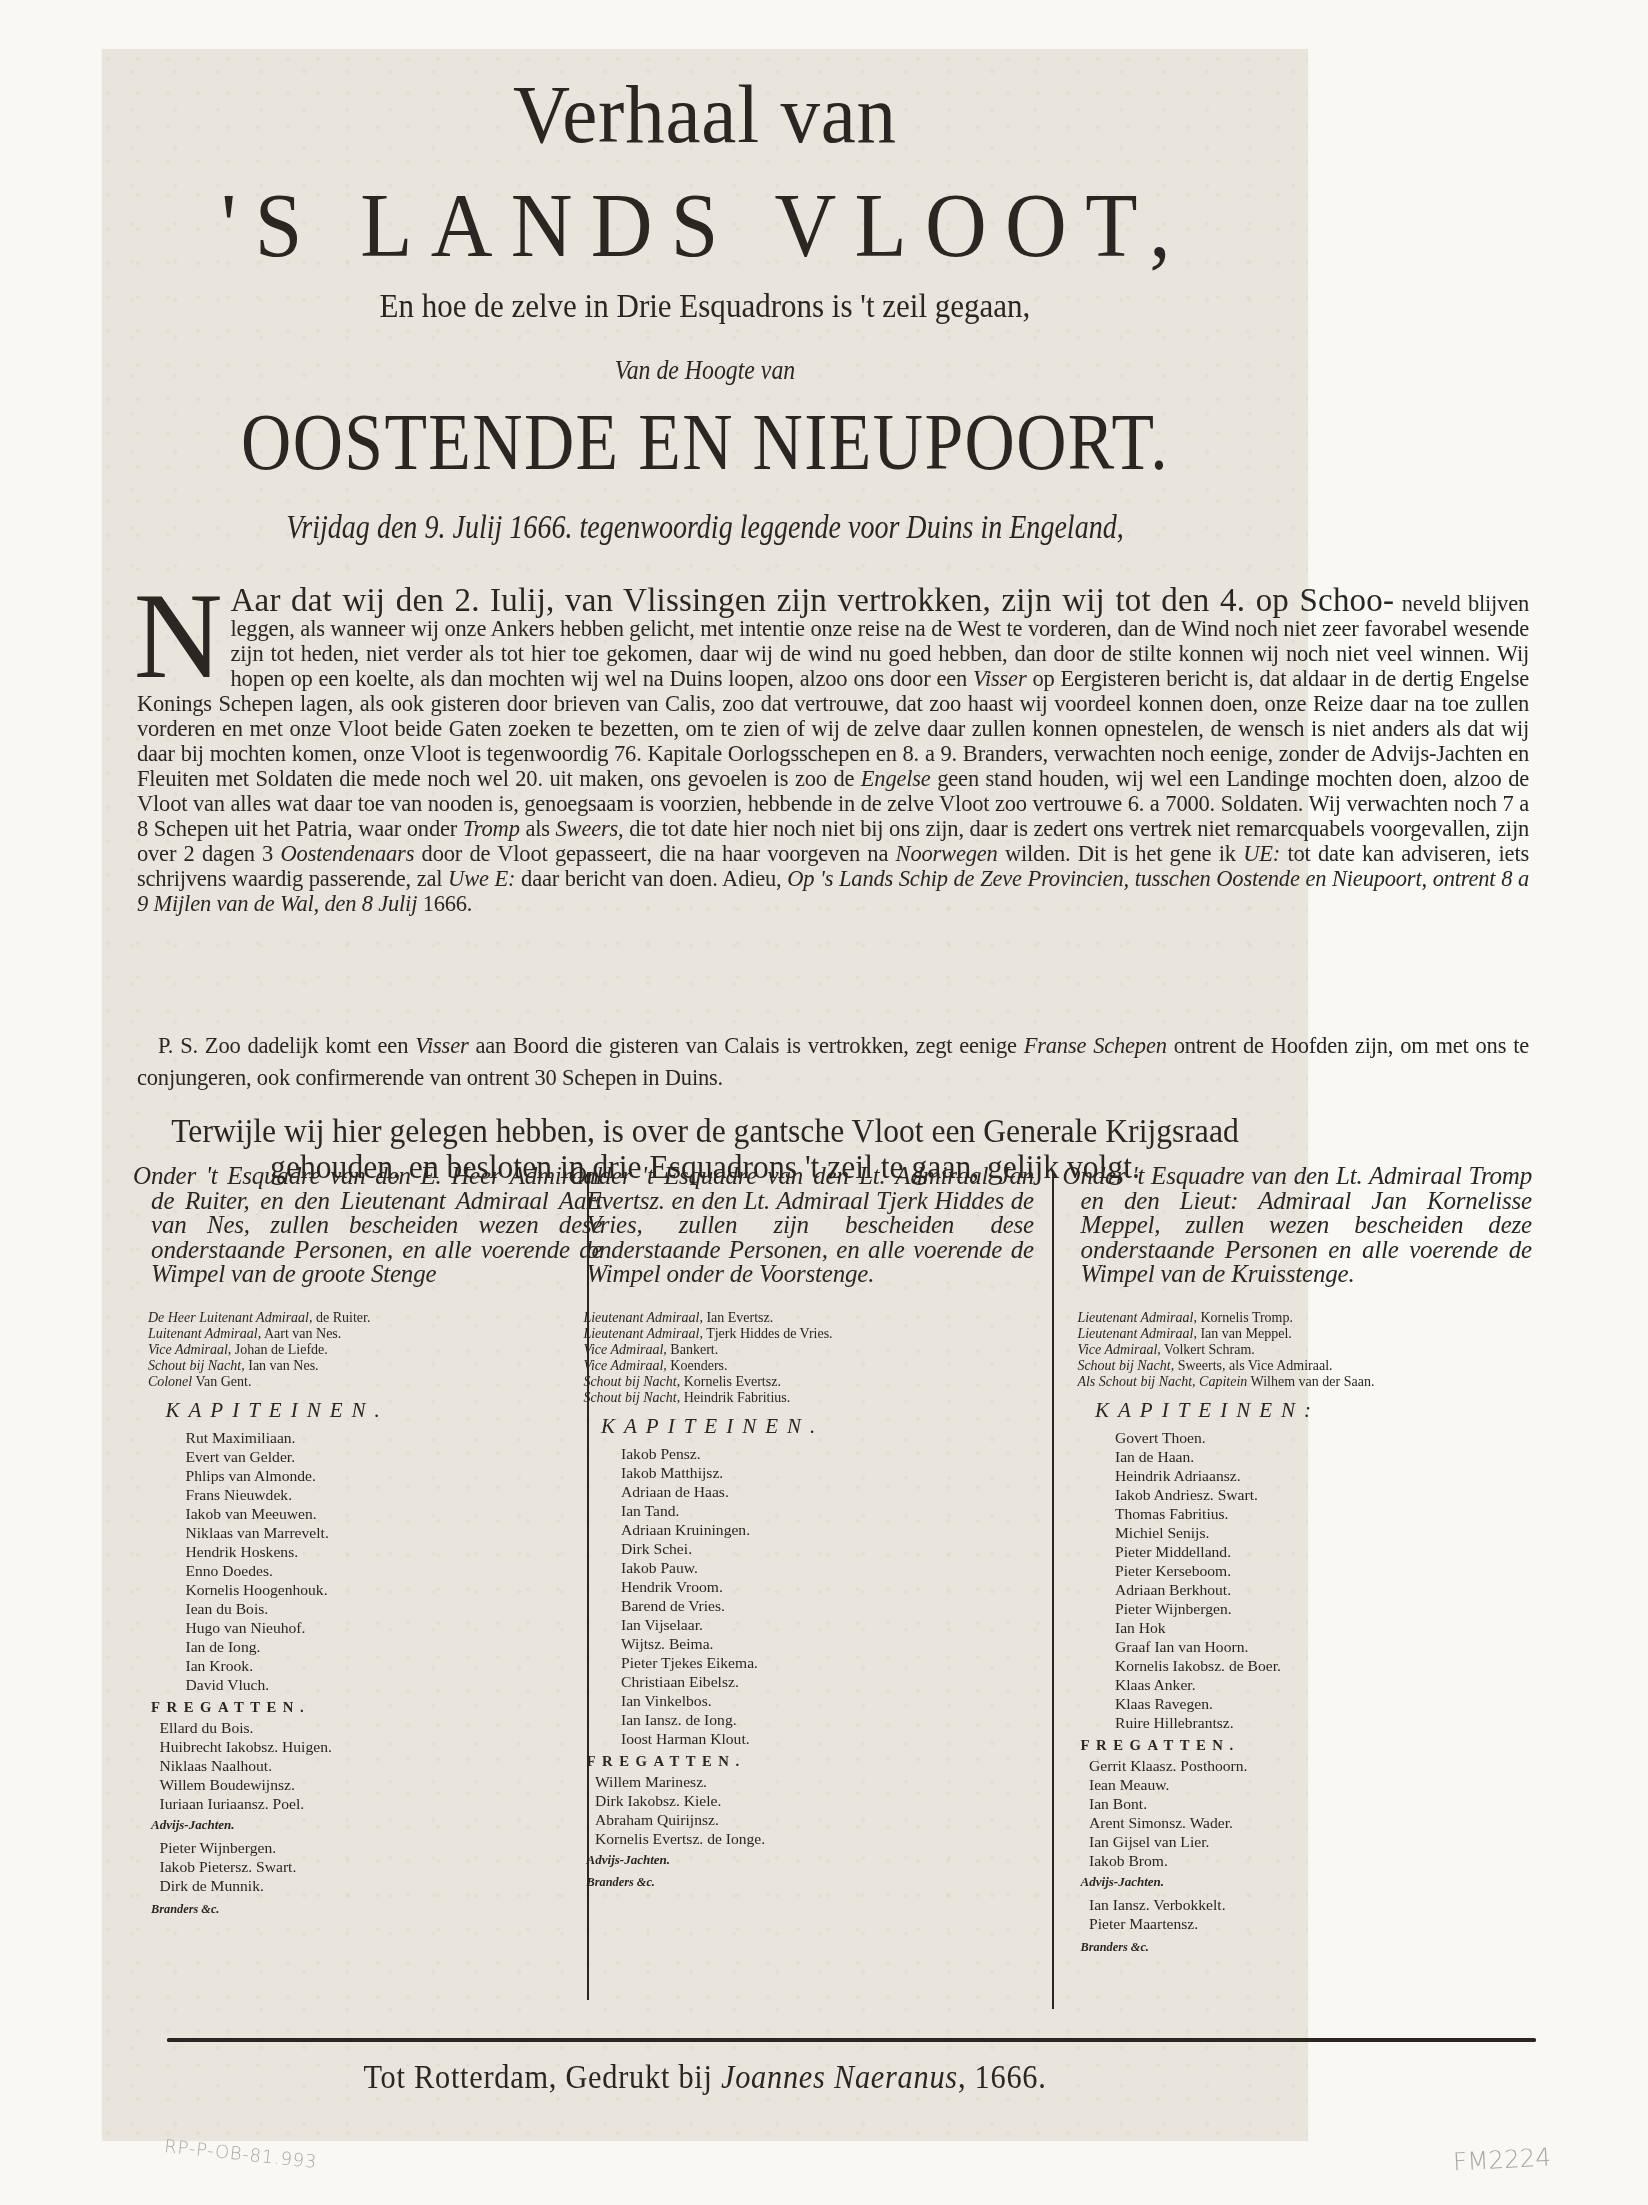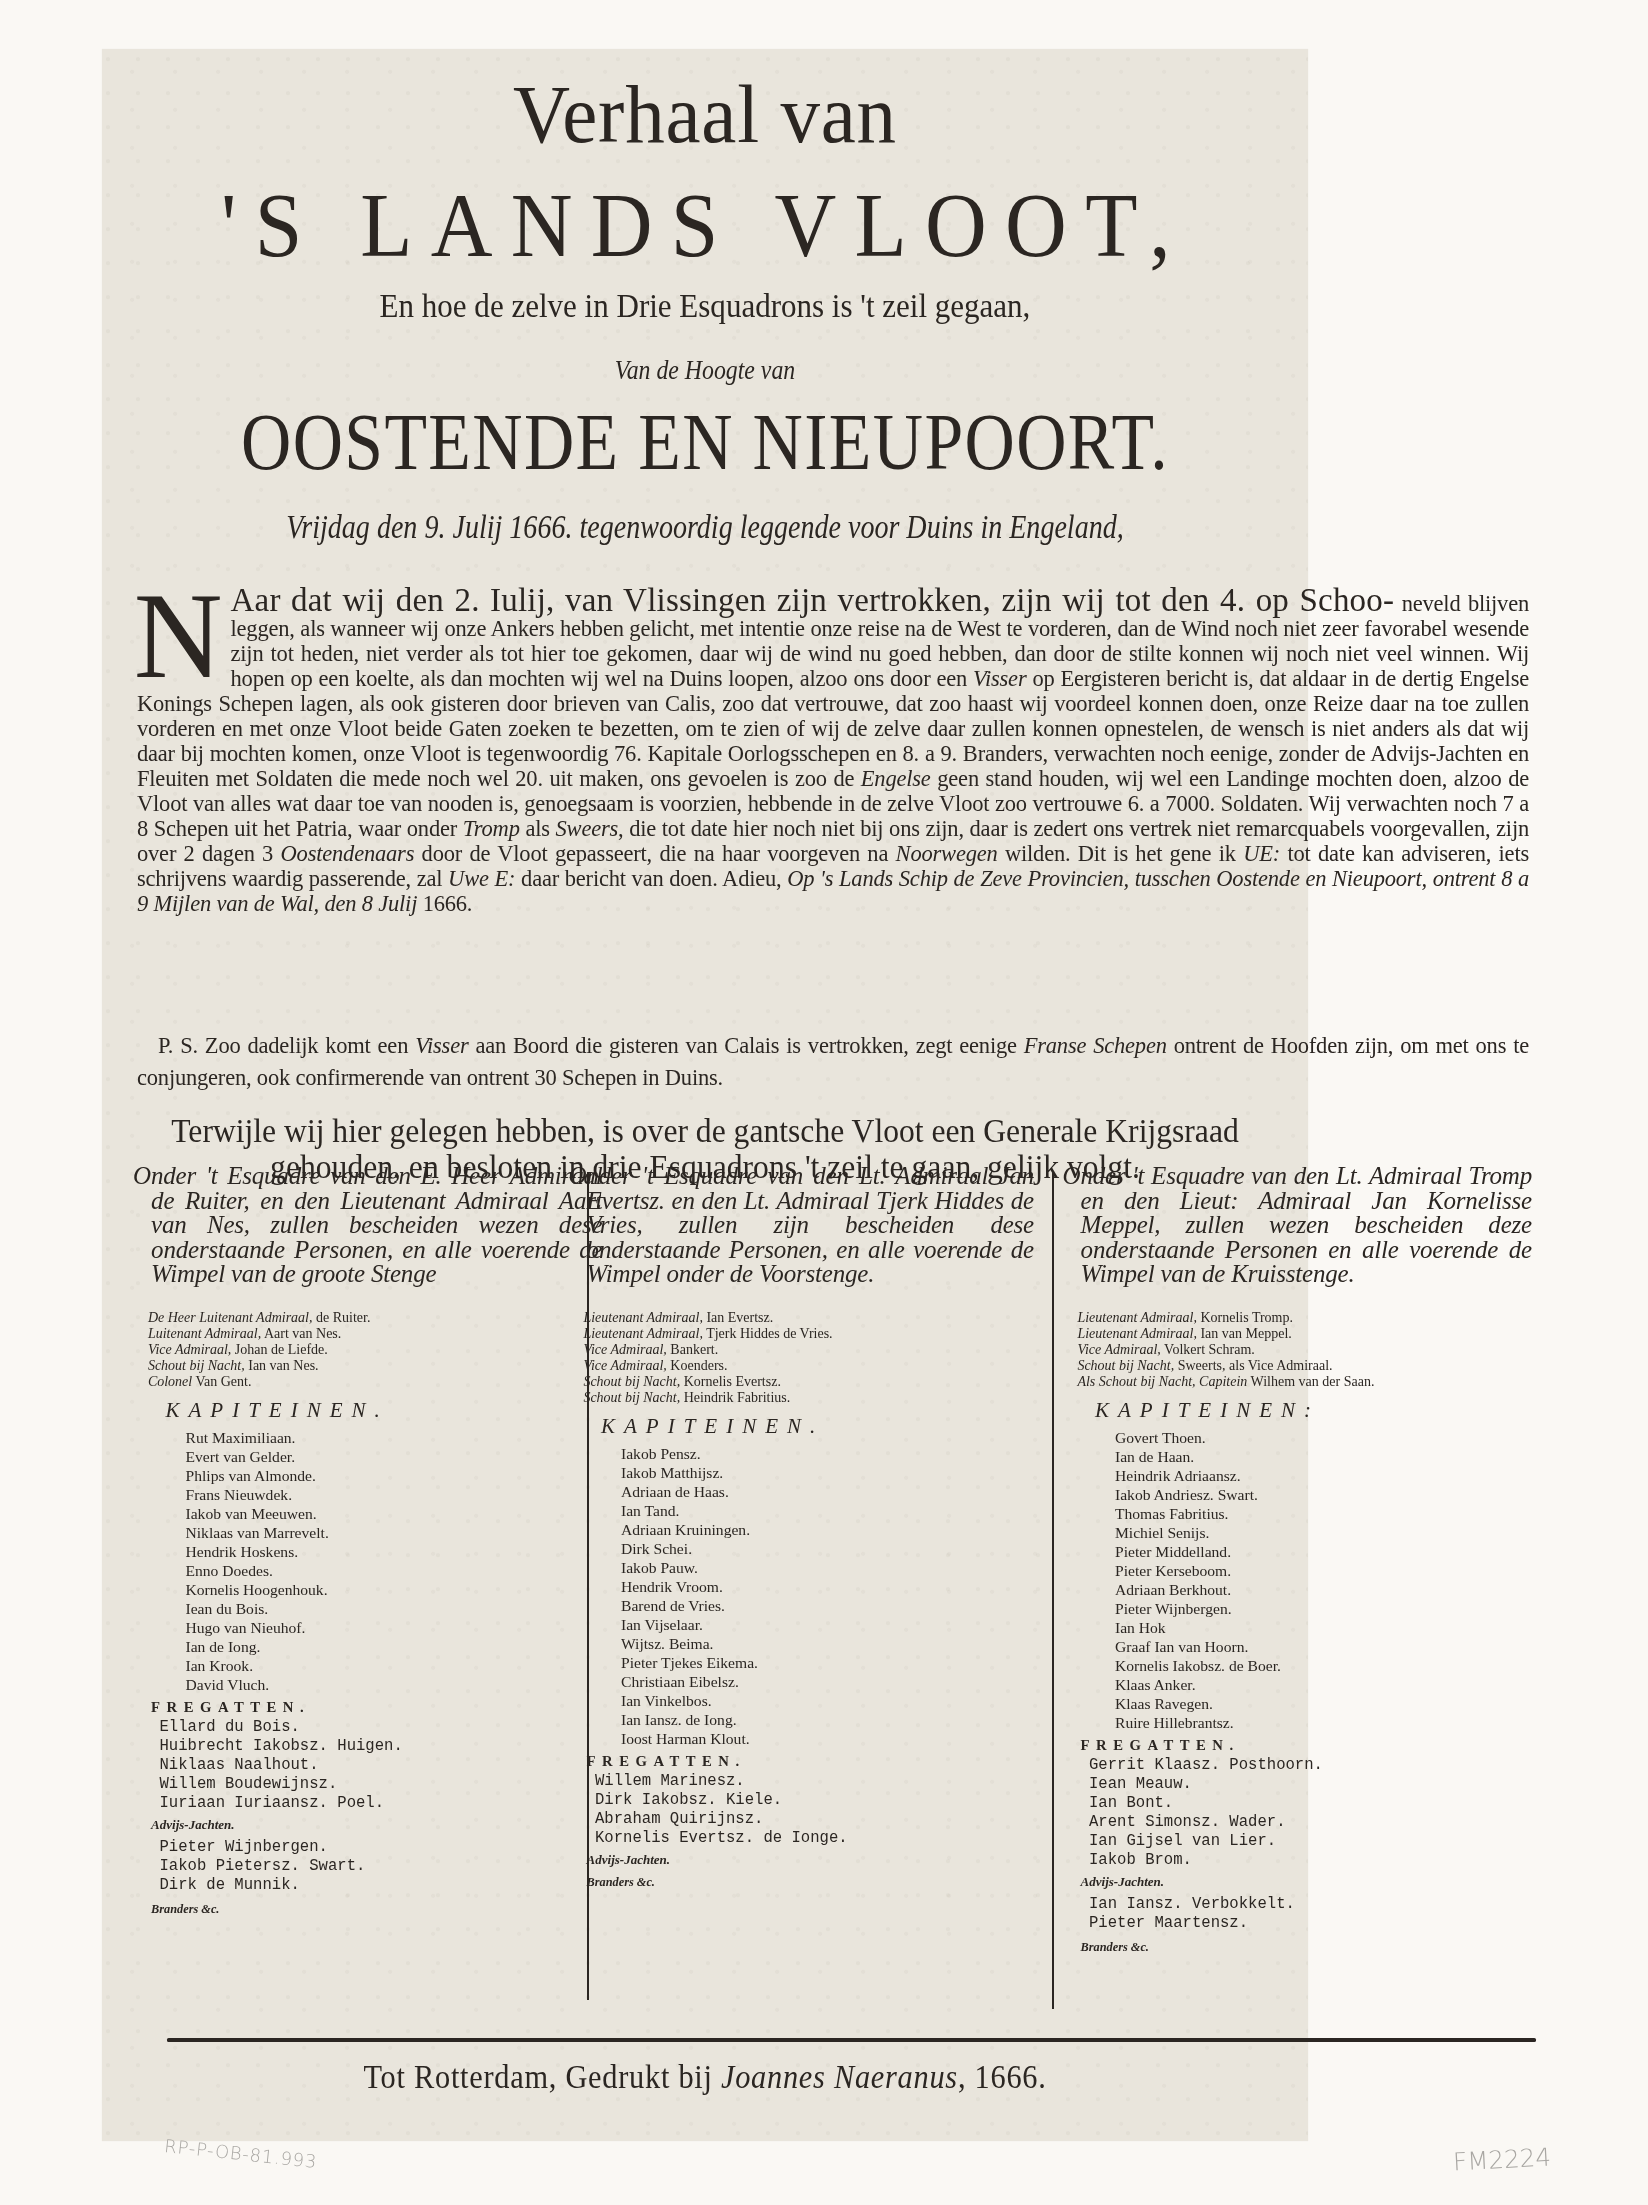--- a/index.html
+++ b/index.html
@@ -63,21 +63,21 @@
     text-indent: -18px; padding-left: 19.6px; text-align: justify; letter-spacing: -0.2px;
   }
   .officers { margin-top: 23px; padding-left: 16.4px; font-size: 14px; line-height: 16px; font-family: "Liberation Serif", serif; }
   .officers .rank { font-style: italic; }
   .sec-title {
     font-family: "Liberation Serif", serif; font-style: italic; font-size: 21px;
     letter-spacing: 9px; margin: 8.2px 0 4.9px 34px;
   }
   .sec-title.sm { font-size: 14.7px; letter-spacing: 6.5px; margin: 4.9px 0 1.6px 19.6px; font-style: normal; font-weight: bold; }
   .names { padding-left: 54px; font-family: "Liberation Serif", serif; font-size: 15.6px; line-height: 19px; }
-  .names.fr { padding-left: 28px; line-height: 19px; font-family: Liberation Mono, monospace; }
+  .names.fr { padding-left: 28px; line-height: 19px; }
   .sub-title { font-family: "Liberation Serif", serif; font-style: italic; font-weight: bold; font-size: 13px; margin: 4.9px 0 4.9px 19.6px; }
   .branders { font-family: "Liberation Serif", serif; font-style: italic; font-weight: bold; font-size: 12.3px; margin: 6.5px 0 0 19.6px; }
 
   .rule { position: absolute; left: 65px; width: 1369px; top: 1989px; height: 4.1px; background: #2b2622; border-radius: 1.6px; }
   .imprint { top: 2010px; font-family: "Liberation Serif", serif; font-size: 33px; transform: scaleX(0.92); letter-spacing: 0.8px; }
   .imprint i { font-style: italic; }
 
   .pencil { font-family: "DejaVu Sans", sans-serif; color: #a9a7a3; font-weight: lighter; }
   .pencil.l { left: 164px; top: 2143px; font-size: 18px; transform: rotate(6deg); letter-spacing: 0.8px; }
   .pencil.r { left: 1453px; top: 2145px; font-size: 24.6px; transform: rotate(-3deg); }

